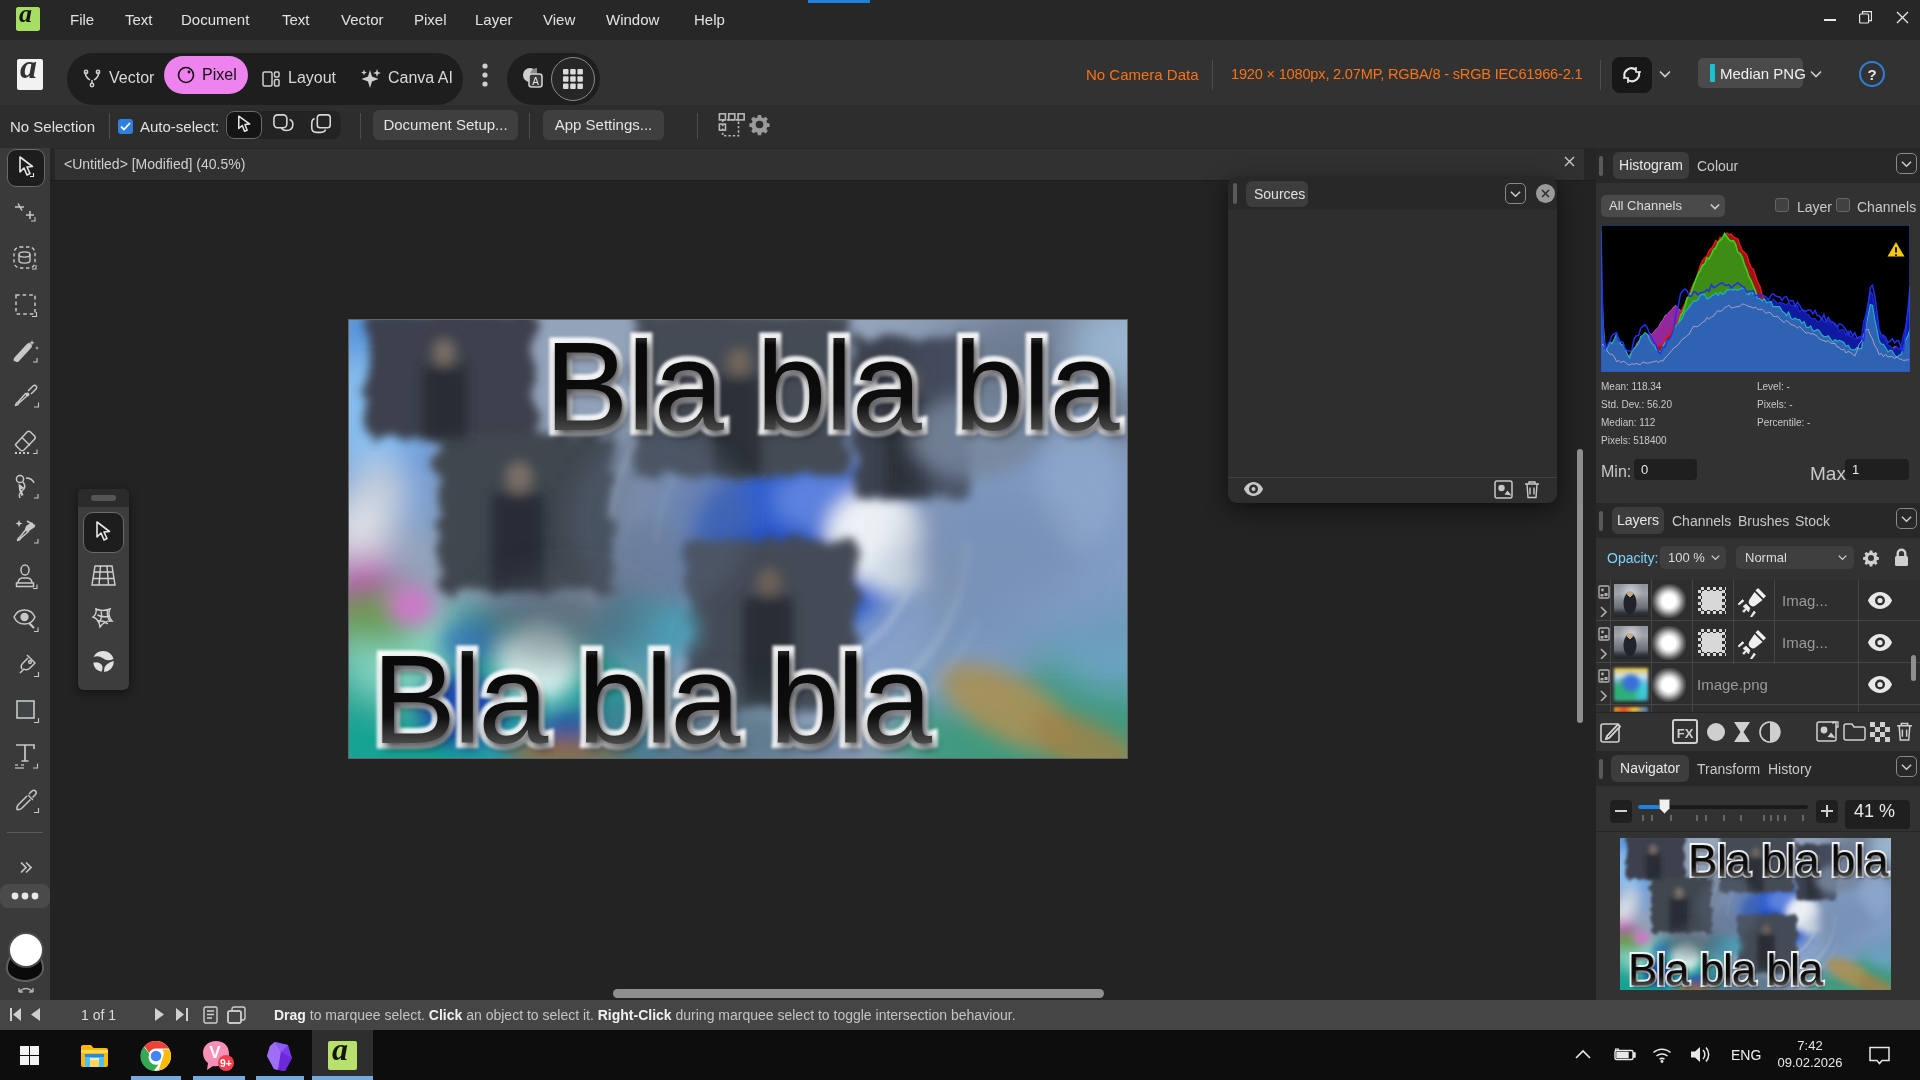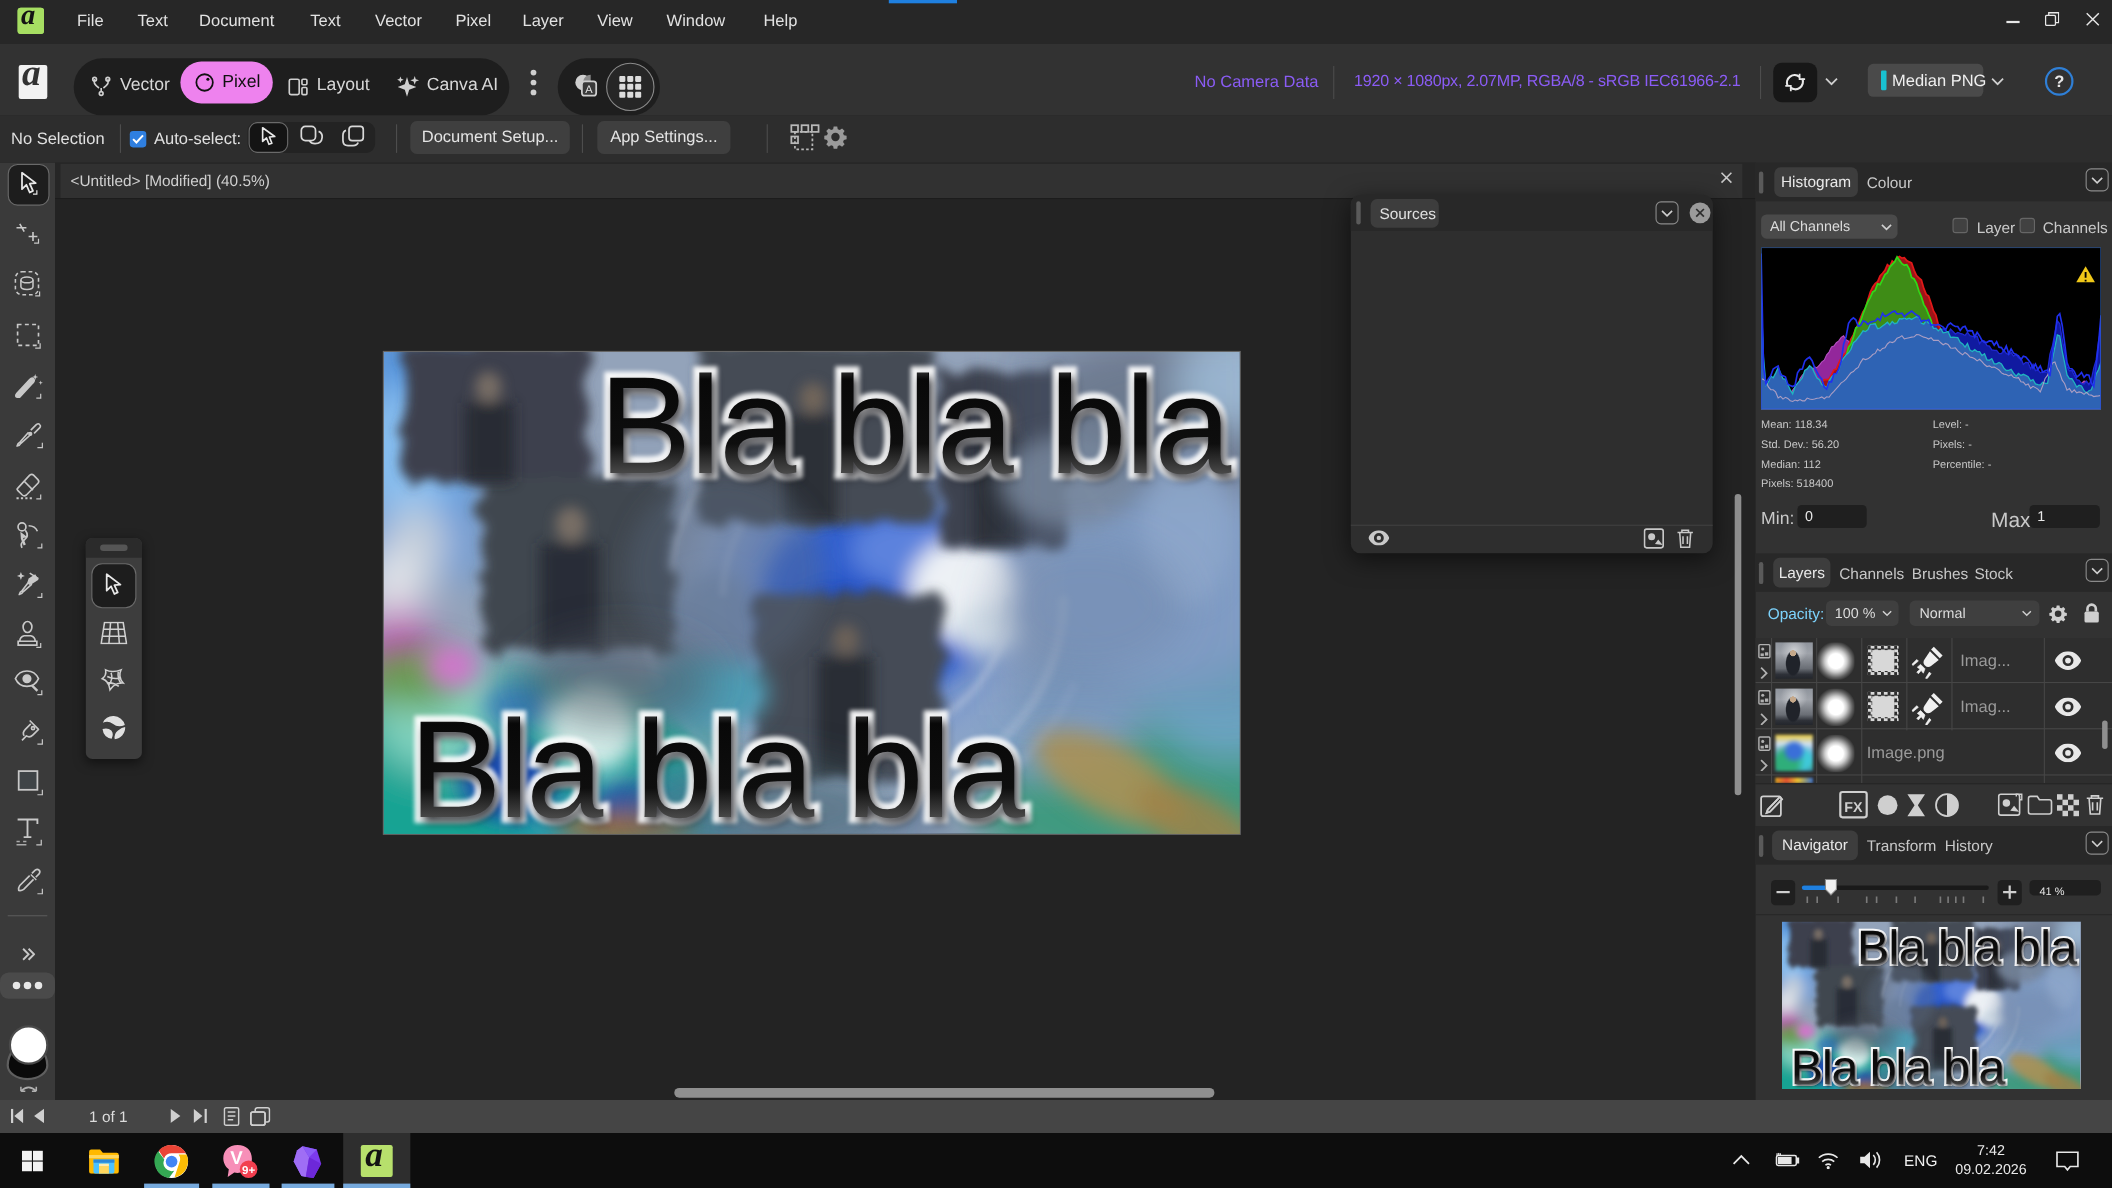--- a/index.html
+++ b/index.html
@@ -11,21 +11,21 @@
 #menubar { left:0; top:0; width:1920px; height:40px; background:#272727; }
 #applogo { left:16px; top:7px; width:24px; height:24px; background:#9fdf5e; border-radius:3px; }
 .menu { color:#e2e2e2; font-size:15px; line-height:40px; }
 #bluetab { left:808px; top:0; width:62px; height:3px; background:#1f80e0; }
 
 
 #toolbar { left:0; top:40px; width:1920px; height:65px; background:#323232; }
 .pillgroup { background:#1e1e1e; border-radius:26px; }
 .persona { color:#d8d8d8; font-size:16px; }
 #pixelpill { background:#ee82ee; border-radius:19px; color:#111; font-size:16px; font-weight:400; }
-.tbtext { color:#8b5cf6; font-size:15px; }
+.tbtext { color:#f97316; font-size:15px; }
 .vsep { width:1px; background:#4d4d4d; }
 
 
 #ctxbar { left:0; top:105px; width:1920px; height:43px; background:#2d2d2d; }
 .ctxtext { color:#e0e0e0; font-size:15px; line-height:43px; }
 .ctxbtn { background:#3f3f3f; border-radius:6px; color:#e4e4e4; font-size:15px; }
 
 
 #lefttools { left:0; top:148px; width:50px; height:852px; background:#3a3a3a; }
 
@@ -758,21 +758,21 @@
   <svg class="abs" style="left:1658px;top:798px" width="13" height="17" viewBox="0 0 13 17">
       <path d="M1.5 1.5 h10 v9 L6.5 15.5 L1.5 10.5 z" fill="#f0f0f0" stroke="#888" stroke-width="1"></path>
     </svg>
   <svg class="abs" style="left:1638px;top:814px" width="172px" height="8" viewBox="0 0 172 8" stroke="#7a7a7a" stroke-width="1.5">
       <path d="M5 1 v6 M14 1 v6 M33 1 v6 M59 1 v6 M68 1 v6 M86 1 v6 M103 1 v6 M126 1 v6 M133 1 v6 M140 1 v6 M147 1 v6 M165 1 v6"></path>
     </svg>
   <div class="abs" style="left:1816px;top:800px;width:22px;height:23px;background:#1f1f1f;border-radius:4px"></div>
   <svg class="abs" style="left:1820px;top:804px" width="14" height="14" viewBox="0 0 14 14" stroke="#cfcfcf" stroke-width="2">
       <path d="M7 1 v12 M1 7 h12"></path>
     </svg>
-  <div class="abs inputbox" style="left:1845px;top:800px;width:65px;height:14px;line-height:23px;font-size:10px"><span style="margin-left:9px">41 %</span></div>
+  <div class="abs inputbox" style="left:1845px;top:800px;width:65px;height:29px;line-height:23px;font-size:18px"><span style="margin-left:9px">41 %</span></div>
   <div class="abs" style="left:1596px;top:831px;width:324px;height:1px;background:#272727"></div>
 
   <div class="abs" style="left:1620px;top:838px;width:271px;height:152px;overflow:hidden">
     <div style="transform:scale(0.34833);transform-origin:0 0;width:778px;height:438px" id="navthumb"><svg width="778" height="438">
           <use href="#art"></use>
         </svg></div>
   </div>
 
   <div id="statusbar" class="abs"></div>
   <svg class="abs" style="left:8px;top:1008px" width="14" height="13" viewBox="0 0 14 13" fill="#cfcfcf">
@@ -790,20 +790,21 @@
     </svg>
   <svg class="abs" style="left:203px;top:1006px" width="15" height="18" viewBox="0 0 15 18" fill="none" stroke="#cfcfcf" stroke-width="1.4">
       <rect x="1" y="1" width="13" height="16" rx="1.5"></rect>
       <path d="M4 5 h7 M4 8.5 h7 M4 12 h5"></path>
     </svg>
   <svg class="abs" style="left:227px;top:1006px" width="19" height="18" viewBox="0 0 19 18" fill="none" stroke="#cfcfcf" stroke-width="1.4">
       <rect x="5" y="1" width="13" height="13" rx="2"></rect>
       <rect x="1" y="5" width="13" height="12" rx="2" fill="#454545"></rect>
       <rect x="1" y="5" width="13" height="12" rx="2"></rect>
     </svg>
+  <div class="abs" style="left:274px;top:1007px;color:#c4c4c4;font-size:14px"><b style="color:#f0f0f0">Drag</b> to marquee select. <b style="color:#f0f0f0">Click</b> an object to select it. <b style="color:#f0f0f0">Right-Click</b> during marquee select to toggle intersection behaviour.</div>
 
   <div id="taskbar" class="abs"></div>
 
   <svg class="abs" style="left:20px;top:1046px" width="19" height="19" viewBox="0 0 19 19" fill="#f2f2f2">
       <rect x="0" y="0" width="9" height="9"></rect>
       <rect x="10" y="0" width="9" height="9"></rect>
       <rect x="0" y="10" width="9" height="9"></rect>
       <rect x="10" y="10" width="9" height="9"></rect>
     </svg>
 

